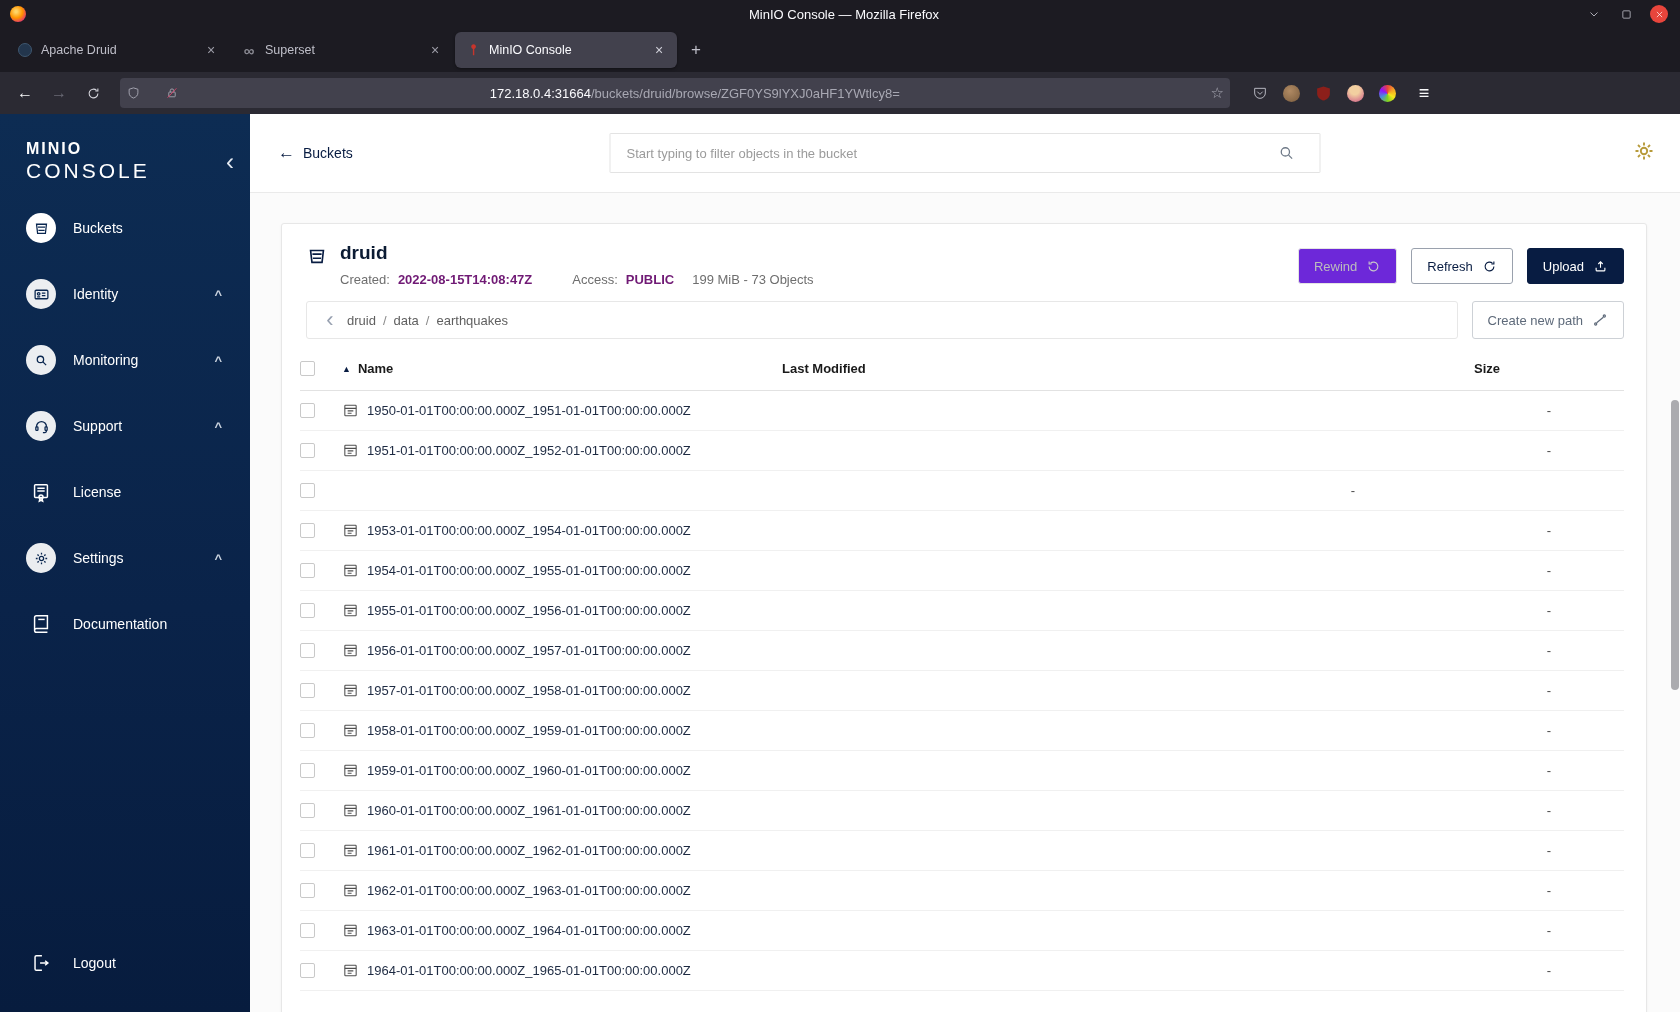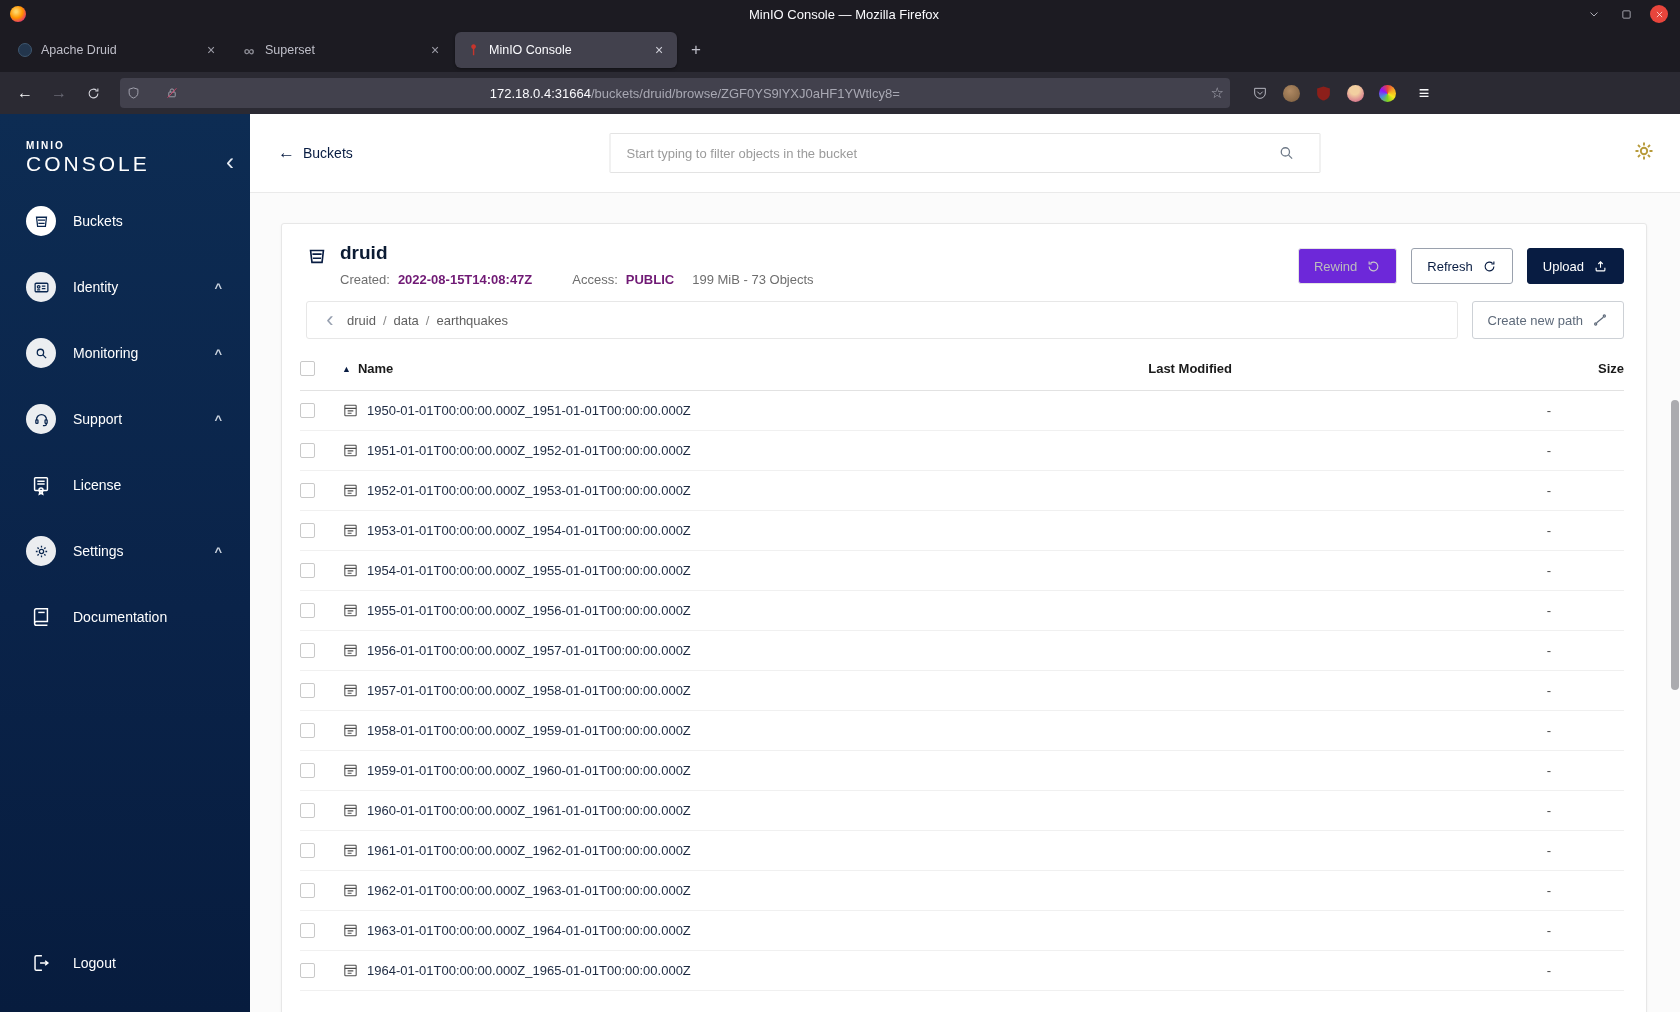--- a/index.html
+++ b/index.html
@@ -46,21 +46,21 @@
   .ublock { width:17px; height:17px; }
   .av2 { width:17px; height:17px; border-radius:50%; background:radial-gradient(circle at 45% 30%, #f2cfa0 30%, #d97f8f 75%); }
   .pinwheel { width:17px; height:17px; border-radius:50%; background:conic-gradient(#e8453c,#f5a623,#f8e71c,#7ed321,#4a90d9,#9013fe,#e8453c); }
   .menubtn { color:#f9f9fa; font-size:18px; width:30px; height:30px; display:flex; align-items:center; justify-content:center; }
 
   
   .page { display:flex; height:898px; position:relative; }
 
   .sidebar { width:250px; flex:none; background:linear-gradient(180deg,#0d2c53 0%,#0a2349 55%,#071c3e 100%); color:#fff; display:flex; flex-direction:column; position:relative; }
   .logo { padding:26px 20px 4px 26px; }
-  .logo-minio { font-size:10px; font-weight:700; letter-spacing:2px; color:#fff; }
+  .logo-minio { font-size:16px; font-weight:700; letter-spacing:2px; color:#fff; }
   .logo-console { font-size:21px; font-weight:400; letter-spacing:3px; color:#fff; margin-top:1px; }
   .collapse-btn { position:absolute; top:36px; right:16px; color:#e6ebf2; font-size:24px; line-height:1; }
   .nav { display:flex; flex-direction:column; padding-top:8px; flex:1; }
   .nav-item { height:66px; display:flex; align-items:center; padding:0 28px 0 26px; gap:17px; cursor:default; }
   .cicon { width:30px; height:30px; border-radius:50%; background:#fff; opacity:.92; display:flex; align-items:center; justify-content:center; flex:none; }
   .cicon svg { stroke:#0a2750; stroke-width:1.8; fill:none; width:17px; height:17px; }
   .oicon { width:30px; height:30px; display:flex; align-items:center; justify-content:center; flex:none; }
   .oicon svg { stroke:#ffffff; stroke-width:1.6; fill:none; width:22px; height:22px; }
   .nav-item.active .cicon { opacity:1; }
   .nav-label { font-size:14px; color:#fff; flex:1; }
@@ -106,21 +106,21 @@
   .crumbs { font-size:13px; color:#5f5f5f; display:flex; gap:7px; align-items:center; }
   .crumb-sep { color:#8a8a8a; }
   .btn-path { background:#fff; border:1px solid #cdd1d6; color:#5e6a7a; height:38px; }
   .btn-path svg { stroke:#5e6a7a; }
 
   .obj-table { margin:0 22px 0 18px; }
   .t-head { display:grid; grid-template-columns:42px 440px 450px 1fr 150px; align-items:center; height:44px; border-bottom:1px solid #e2e2e2; }
   .th { font-size:13px; font-weight:700; color:#1a1a1a; }
   .th-name { display:flex; align-items:center; gap:7px; }
   .sort-ic { font-size:9px; color:#081c42; }
-  .th-center { text-align:right; }
+  .th-center { text-align:left; }
   .t-row { display:grid; grid-template-columns:42px 440px 450px 1fr 150px; align-items:center; height:40px; border-bottom:1px solid #f0f0f0; }
   .cb { width:15px; height:15px; border:1px solid #c9c9c9; border-radius:2px; background:#fff; }
   .cell-name { display:flex; align-items:center; gap:8px; font-size:13px; color:#1d2a42; min-width:0; }
   .cell-name svg { stroke:#4f4f4f; stroke-width:1.5; fill:none; flex:none; }
   .name-text { white-space:nowrap; overflow:hidden; text-overflow:ellipsis; }
   .cell-size { text-align:center; font-size:13px; color:#4a4a4a; }
 
   .vscroll { position:absolute; right:1px; top:286px; width:8px; height:290px; border-radius:4px; background:#ababaf; }
 </style>
 </head>
@@ -443,27 +443,20 @@
                   </svg>
       <span class="name-text">1951-01-01T00:00:00.000Z_1952-01-01T00:00:00.000Z</span>
     </span>
     <span></span>
     <span></span>
     <span class="cell-size">-</span>
   </div>
 
   <div class="t-row">
     <span class="cb"></span>
-    <span class="cell-name">
-      <svg width="17" height="17" viewBox="0 0 24 24">
-                    <rect x="4" y="4.5" width="16" height="15" rx="1"></rect>
-                    <path d="M4 9h16M8 12.5h8M8 15.8h5.5"></path>
-                  </svg>
-      <span class="name-text">1952-01-01T00:00:00.000Z_1953-01-01T00:00:00.000Z</span>
-    </span>
     <span></span>
     <span></span>
     <span class="cell-size">-</span>
   </div>
 
   <div class="t-row">
     <span class="cb"></span>
     <span class="cell-name">
       <svg width="17" height="17" viewBox="0 0 24 24">
                     <rect x="4" y="4.5" width="16" height="15" rx="1"></rect>

